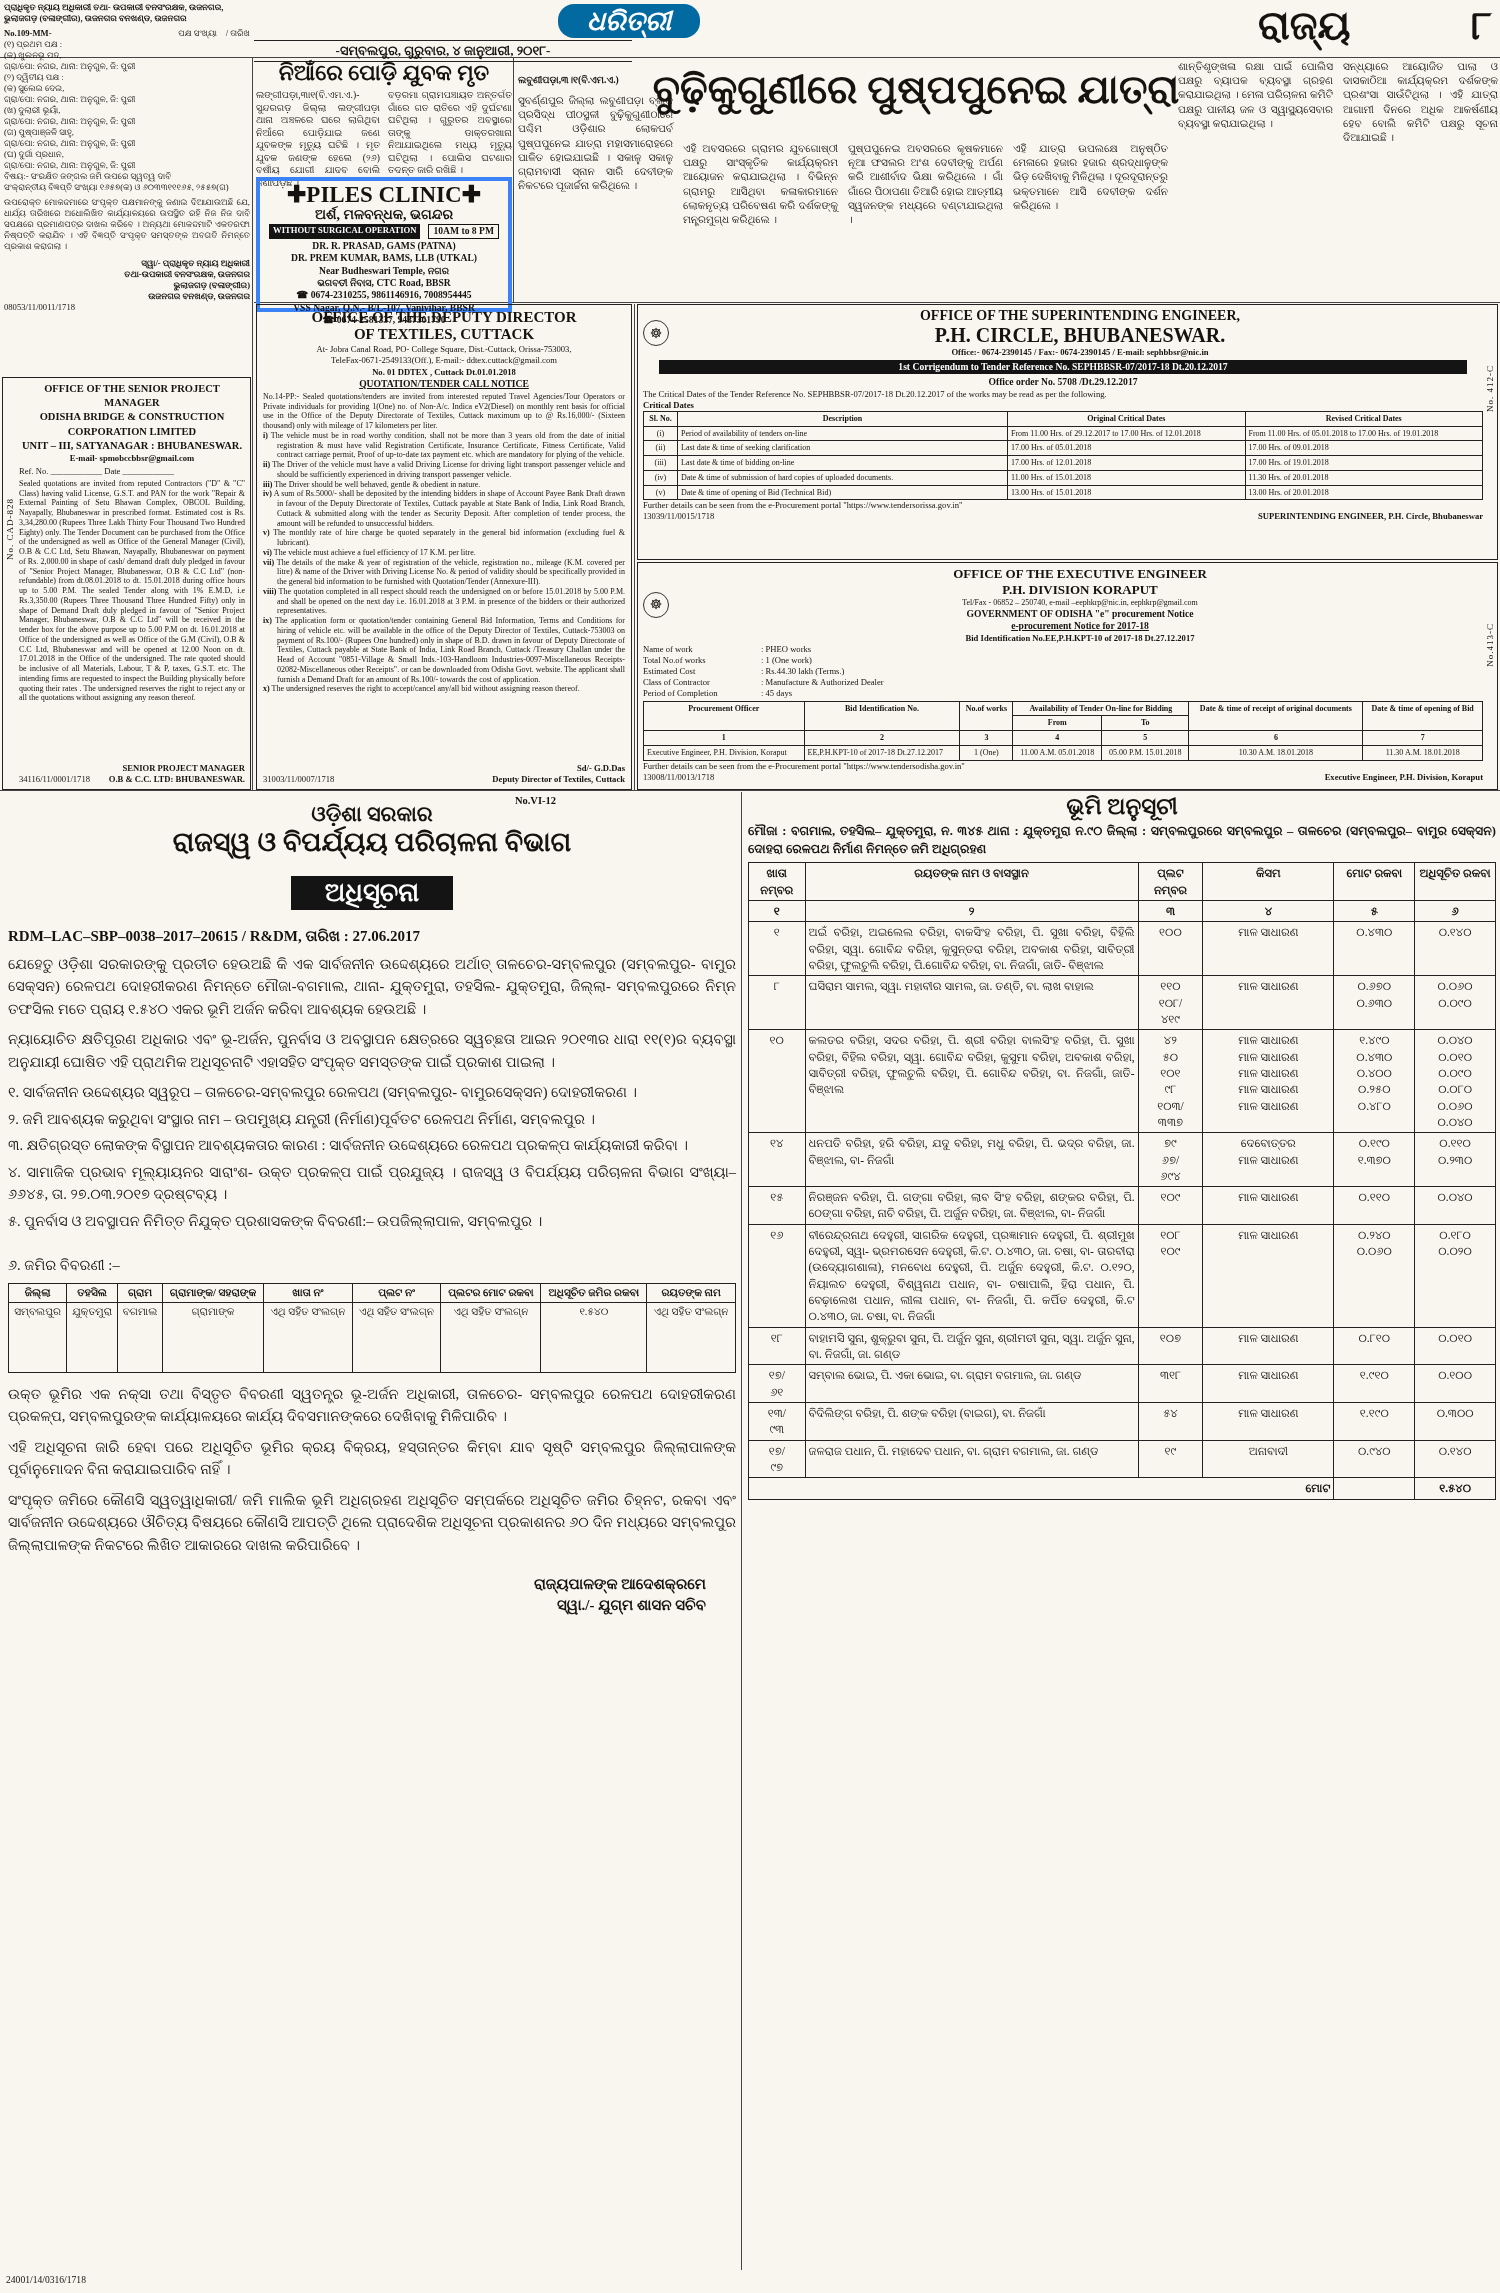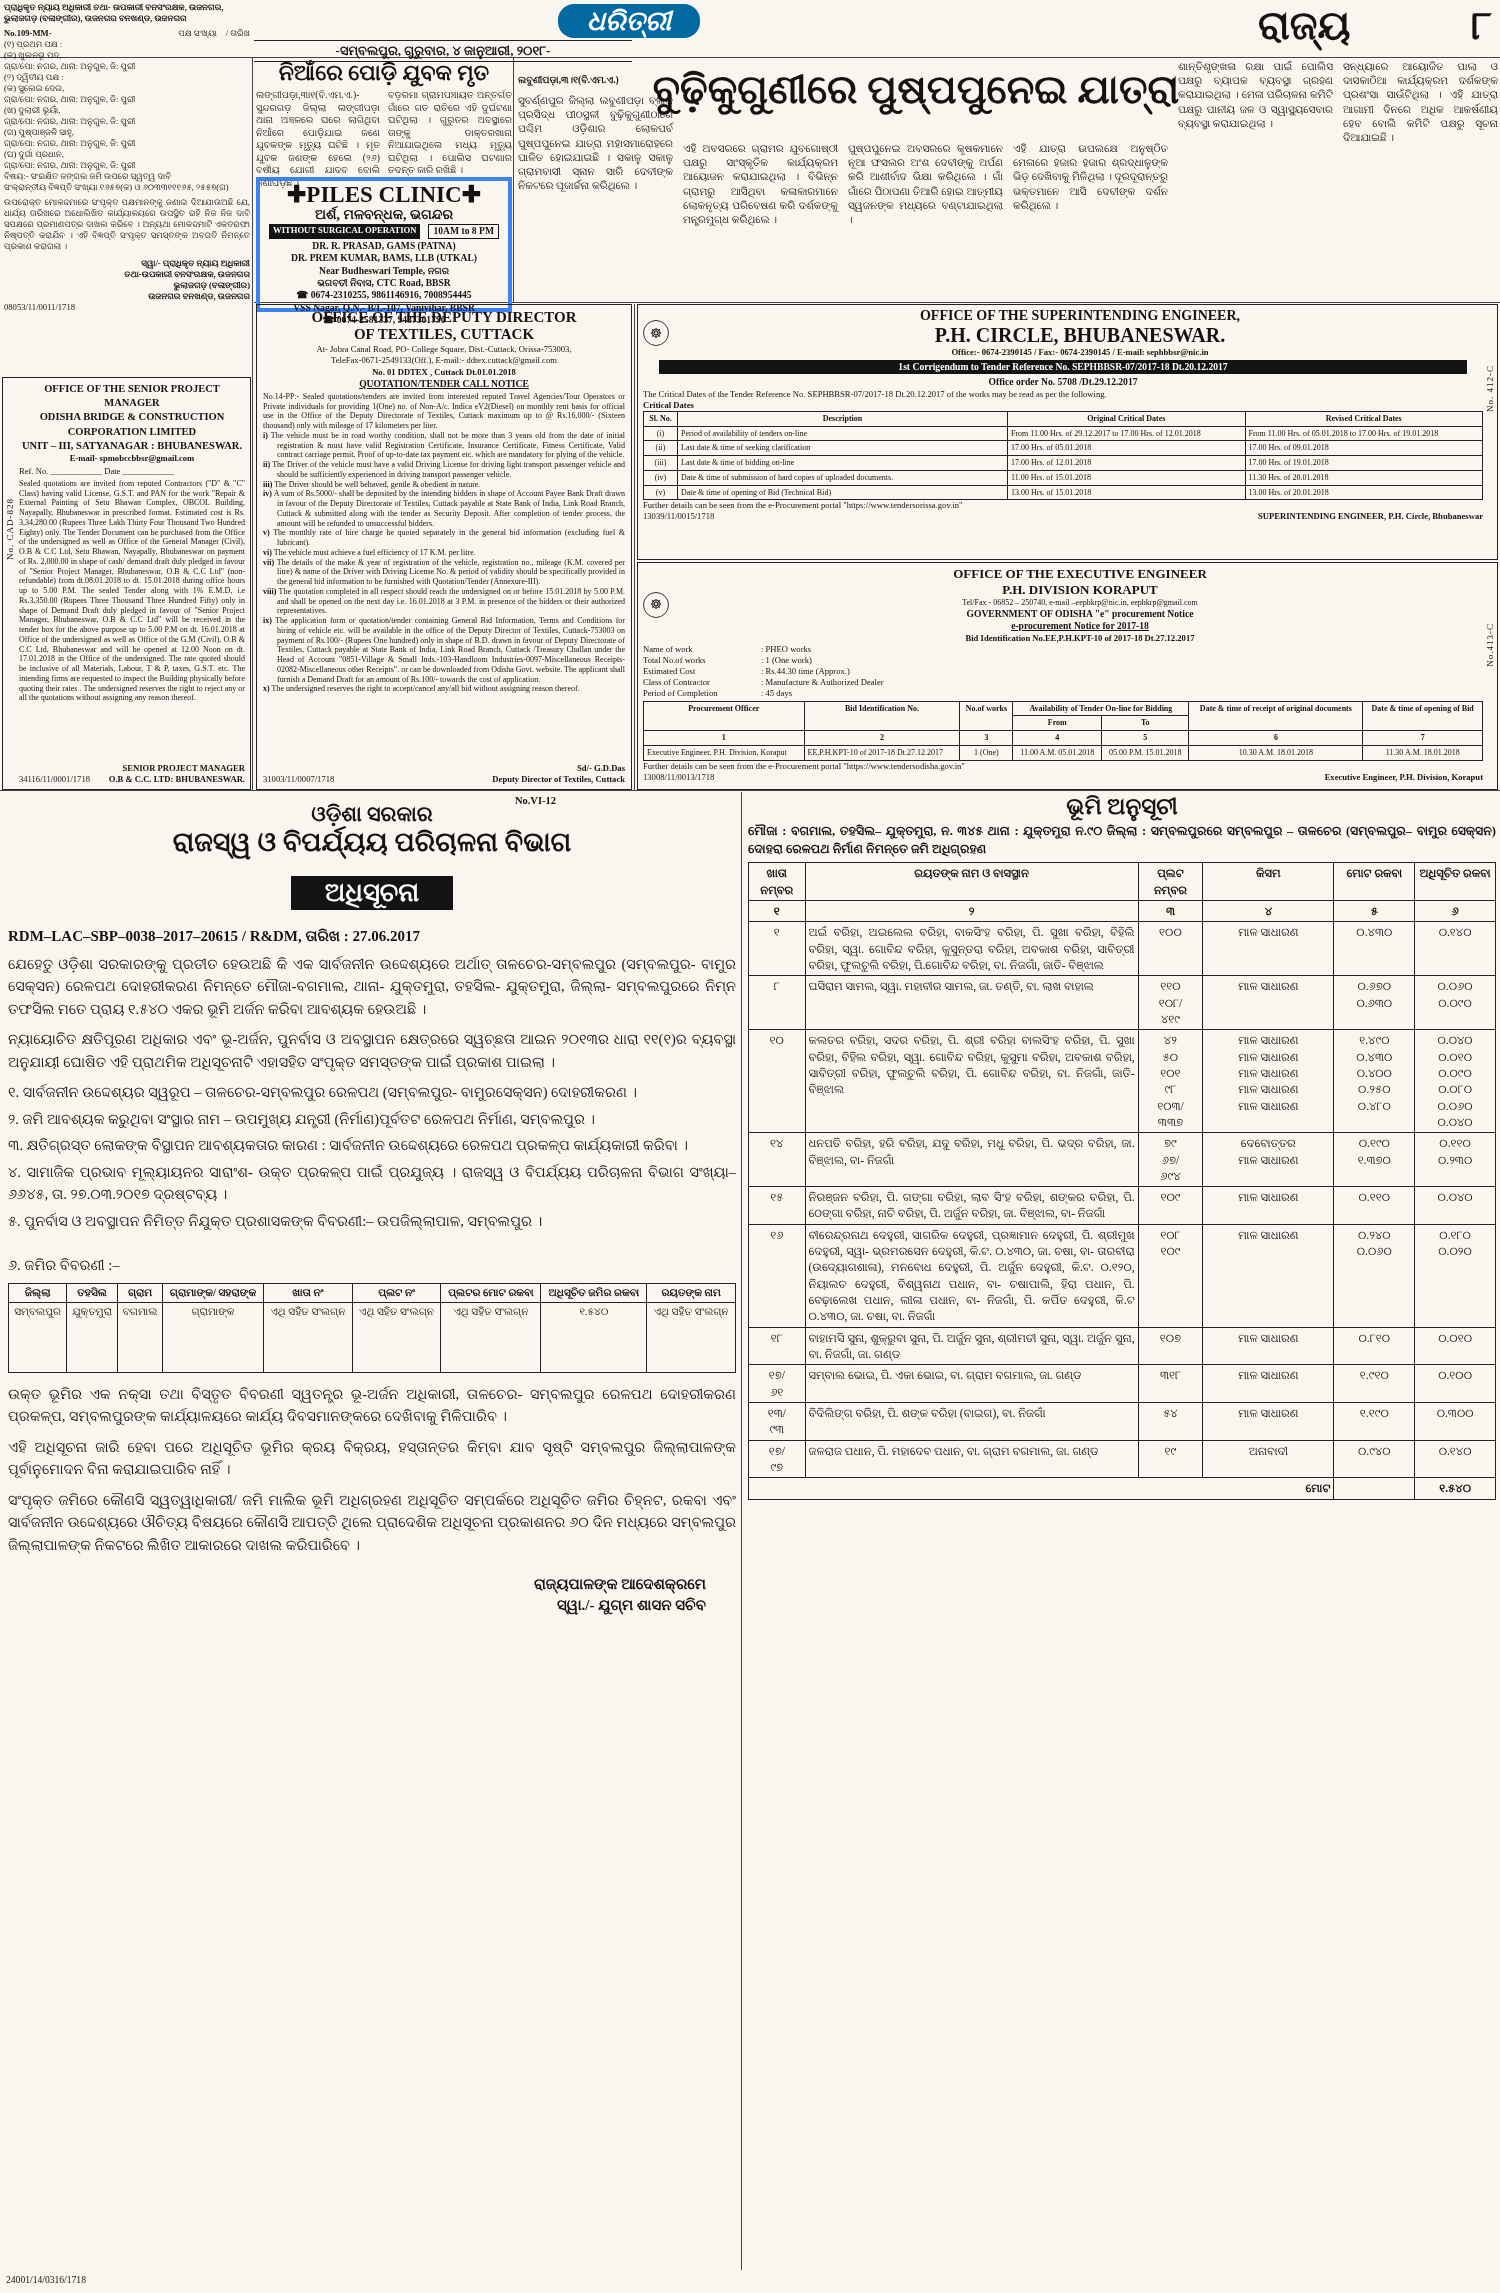--- a/index.html
+++ b/index.html
@@ -290,21 +290,21 @@
           <span>: PHEO works</span>
         </div>
 
         <div class="kv">
           <span class="k">Total No.of works</span>
           <span>: 1 (One work)</span>
         </div>
 
         <div class="kv">
           <span class="k">Estimated Cost</span>
-          <span>: Rs.44.30 time (Approx.)</span>
+          <span>: Rs.44.30 lakh (Terms.)</span>
         </div>
 
         <div class="kv">
           <span class="k">Class of Contractor</span>
           <span>: Manufacture &amp; Authorized Dealer</span>
         </div>
 
         <div class="kv">
           <span class="k">Period of Completion</span>
           <span>: 45 days</span>

